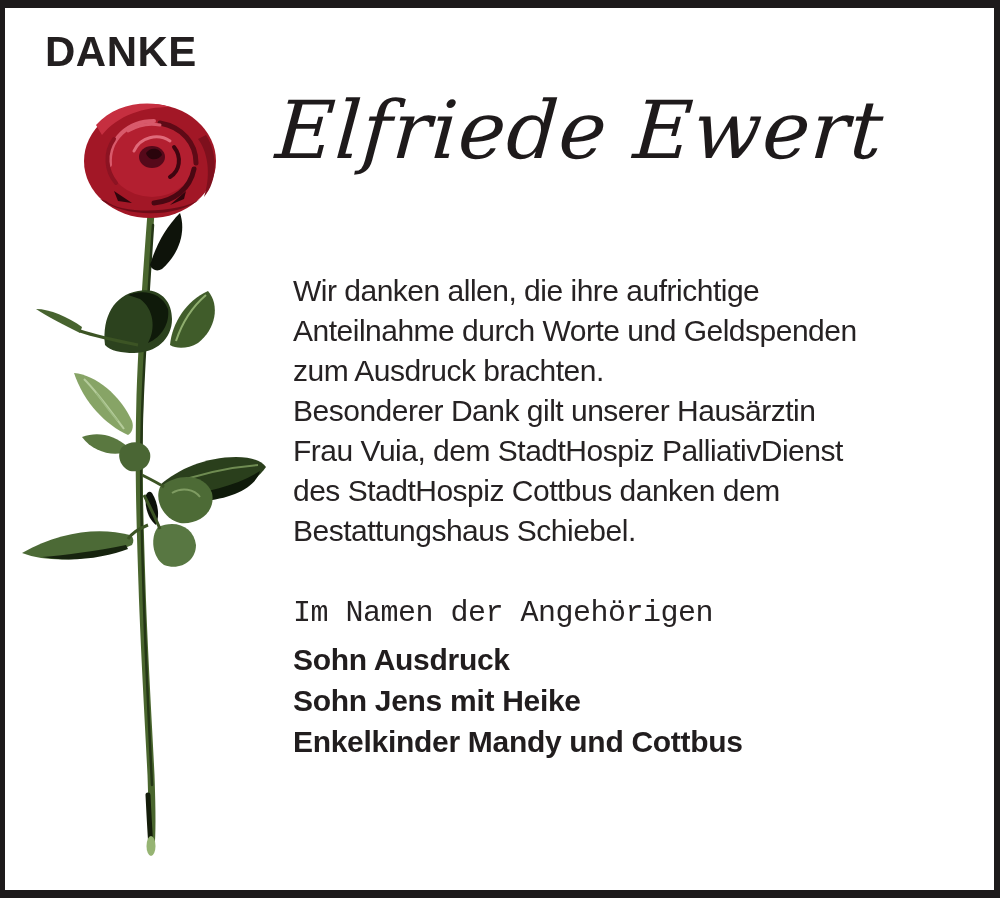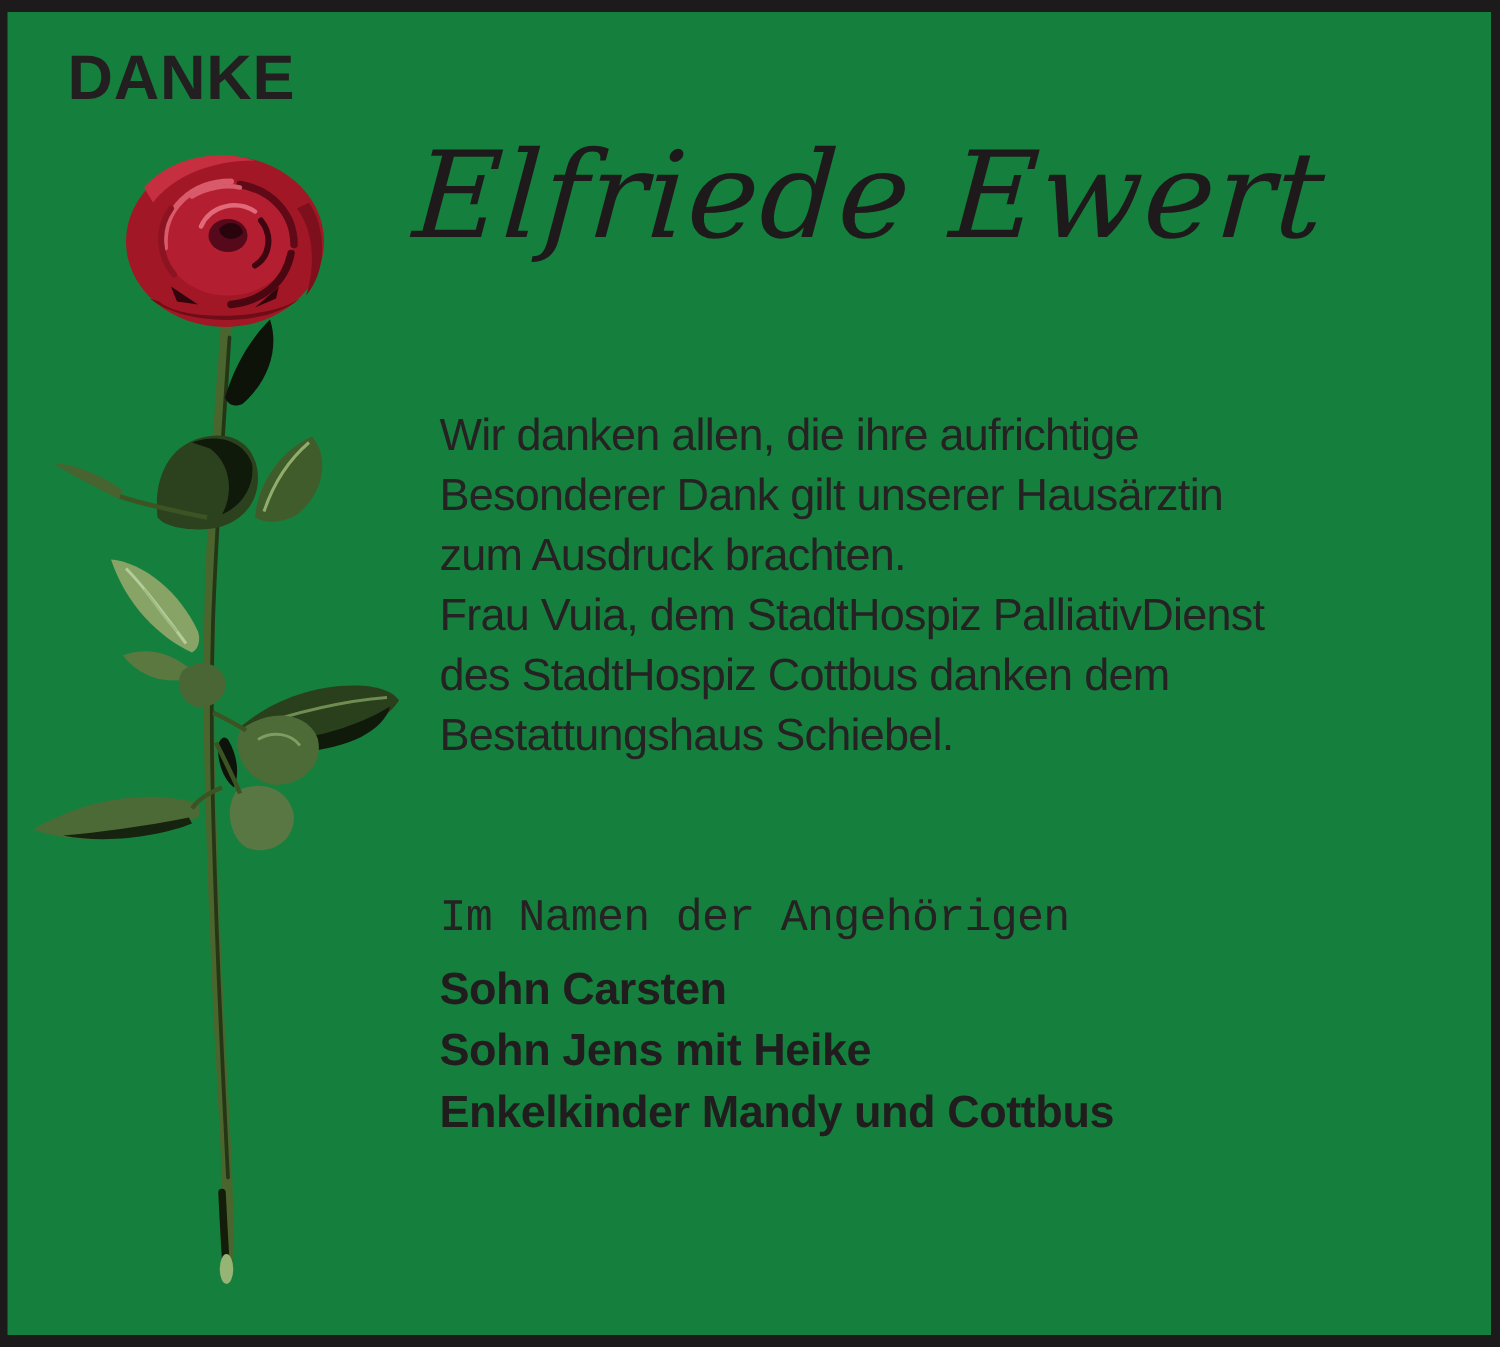--- a/index.html
+++ b/index.html
@@ -3,21 +3,21 @@
 <meta charset="utf-8">
 <style>
   html,body { margin:0; padding:0; }
   .page {
     position:relative; width:1000px; height:898px;
     background:#1d1a1b; overflow:hidden;
     font-family:"Liberation Sans", sans-serif;
   }
   .sheet {
     position:absolute; left:5px; top:8px; right:6px; bottom:8px;
-    background:#15803d;
+    background:#ffffff;
   }
   .danke {
     position:absolute; left:40px; top:20px;
     font-size:42px; font-weight:bold; letter-spacing:0.5px;
     color:#231f20;
   }
   .deceased-name {
     position:absolute; left:268px; top:76px;
     font-family:"DejaVu Serif", serif; font-style:italic;
     font-size:80px; letter-spacing:1px; color:#1e1a1b;
@@ -117,30 +117,31 @@
         <path d="M136,58 C140,52 150,52 152,60 C148,66 138,66 136,58 Z" fill="#2a040c"></path>
         <path d="M104,96 L122,108 L108,106 Z" fill="#30050c"></path>
         <path d="M176,96 L160,110 L174,104 Z" fill="#30050c"></path>
       </g>
     </svg>
 
     <div class="deceased-name">Elfriede Ewert</div>
 
     <div class="thanks body-text">
       <div>Wir danken allen, die ihre aufrichtige</div>
+      <div>Anteilnahme durch Worte und Geldspenden</div>
+      <div>zum Ausdruck brachten.</div>
       <div>Besonderer Dank gilt unserer Hausärztin</div>
-      <div>zum Ausdruck brachten.</div>
       <div>Frau Vuia, dem StadtHospiz PalliativDienst</div>
       <div>des StadtHospiz Cottbus danken dem</div>
       <div>Bestattungshaus Schiebel.</div>
     </div>
 
     <div class="family-intro body-text">Im Namen der Angehörigen</div>
 
     <div class="members">
-      <div>Sohn Carsten</div>
+      <div>Sohn Ausdruck</div>
       <div>Sohn Jens mit Heike</div>
       <div>Enkelkinder Mandy und Cottbus</div>
     </div>
 
 
   </div>
 </div>
 
 </body></html>

